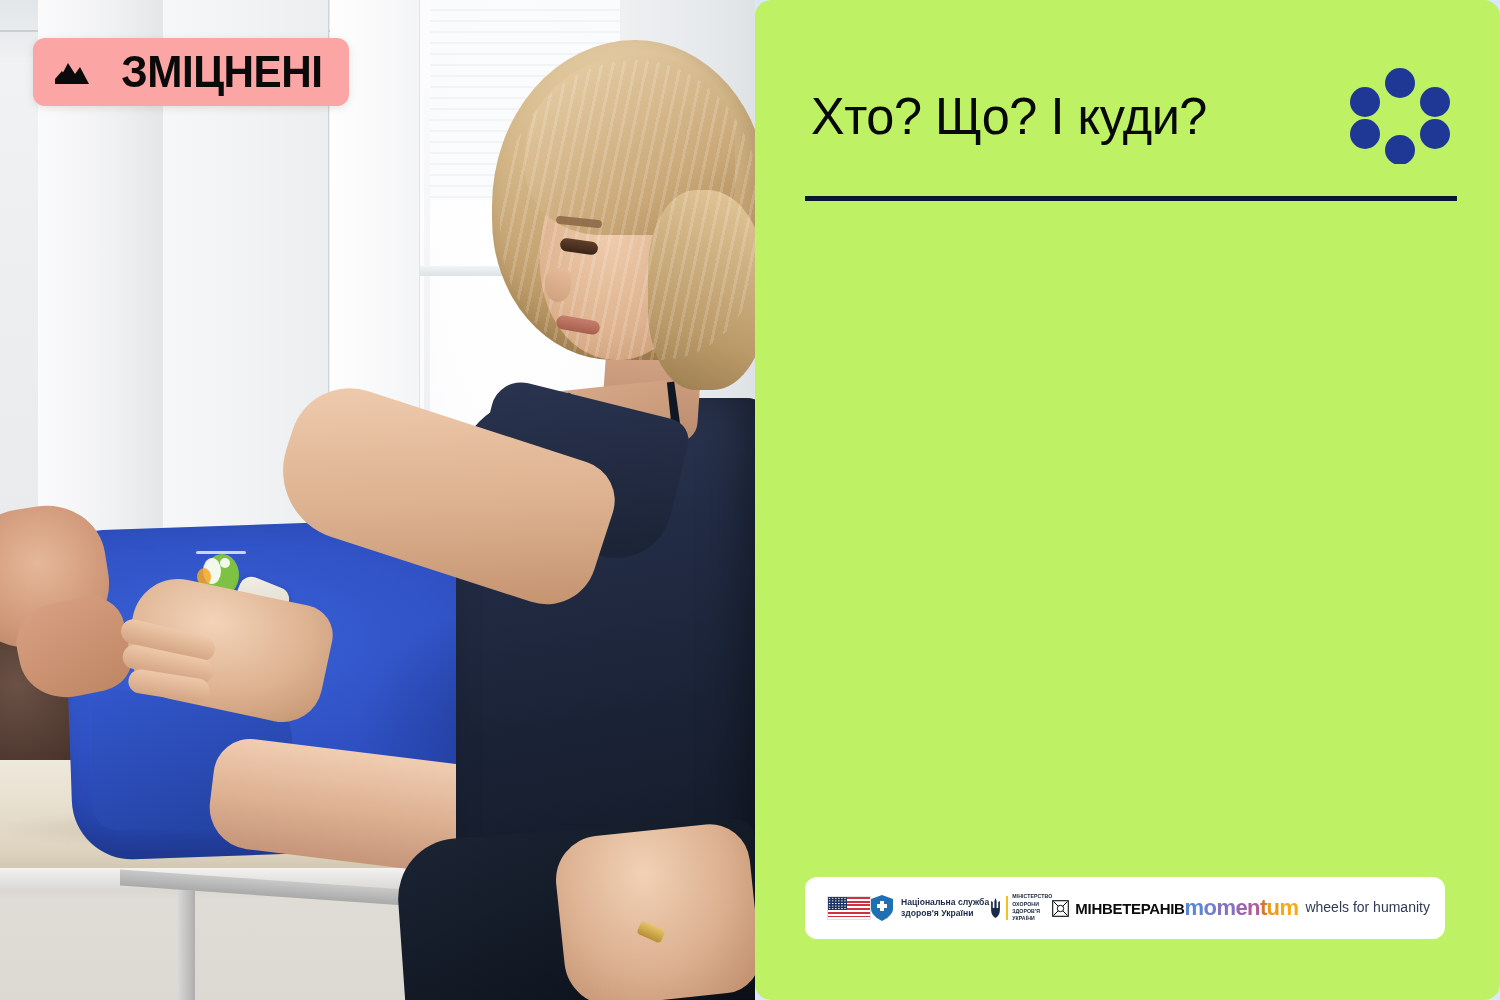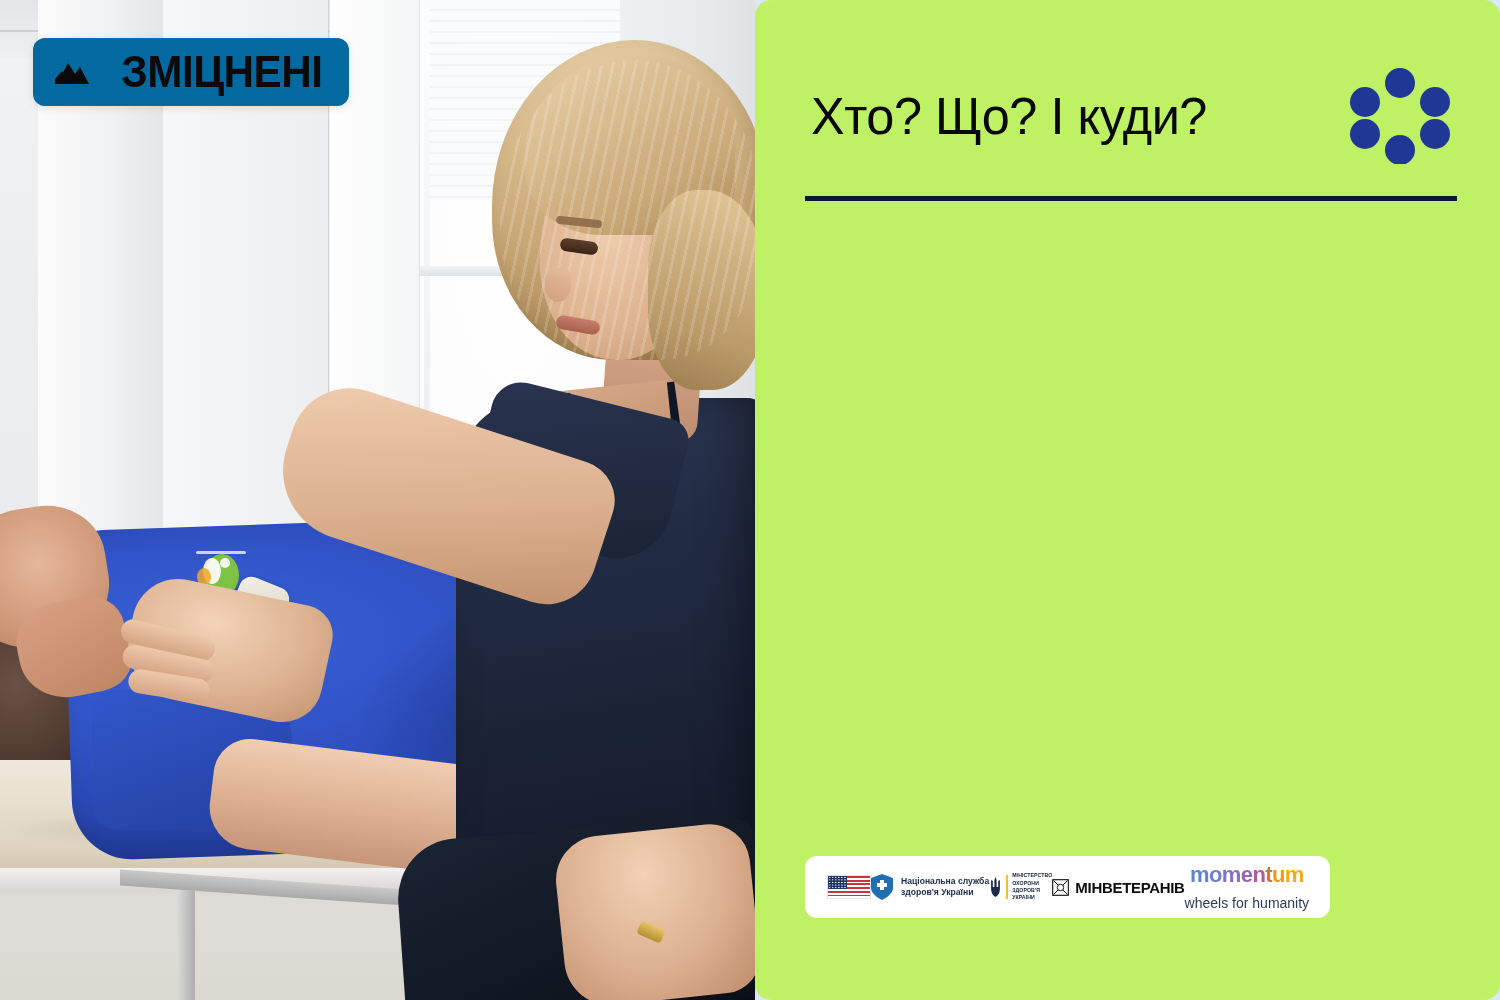--- a/index.html
+++ b/index.html
@@ -305,21 +305,21 @@
   .bag-stripe {
     position:absolute; left:452px; top:706px; width:250px; height:9px;
     background:#cfd2cf; transform:rotate(-5deg); border-radius:4px; opacity:.85;
   }
   .bag-stripe.s2 { top:736px; }
 
   
   .logo-badge {
     position:absolute; left:33px; top:38px;
     height:68px; padding:0 22px;
-    background:#0369a1;
+    background:#fca5a5;
     border-radius:12px;
     display:flex; align-items:center; gap:10px;
     box-shadow:0 2px 8px rgba(0,0,0,.10);
     z-index:20;
   }
   .logo-mark { width:52px; height:30px; flex:0 0 auto; }
   .logo-word {
     font-family:"Liberation Sans","DejaVu Sans",sans-serif;
     font-size:44px; font-weight:700; letter-spacing:-0.5px;
     color:#0a0a0a; line-height:1; white-space:nowrap;
@@ -350,21 +350,21 @@
   }
   .headline {
     position:absolute; left:44px; top:612px; right:30px;
     font-size:94px; font-weight:400; color:#060606;
     line-height:1.02; letter-spacing:-1.5px;
   }
   .headline .l2 { display:block; }
 
   
   .partners {
-    position:absolute; left:50px; top:856px; width:525px; height:62px;
+    position:absolute; left:50px; top:877px; width:640px; height:62px;
     background:#ffffff; border-radius:12px;
     display:flex; align-items:center; justify-content:space-between;
     padding:0 22px;
   }
   .partner { display:flex; align-items:center; gap:7px; }
 
   
   .flag { width:44px; height:24px; position:relative; overflow:hidden; border:.5px solid #e3e3e3; }
   .flag .stripes { position:absolute; inset:0;
     background:repeating-linear-gradient(180deg,#cf3142 0 1.85px,#ffffff 1.85px 3.7px); }
@@ -383,21 +383,21 @@
   .trident { width:13px; height:20px; }
   .moz-bar { width:2px; height:24px; background:#f2c21a; }
   .moz-txt { font-size:5.2px; line-height:1.42; color:#13203a; font-weight:700; letter-spacing:.1px; white-space:nowrap; }
 
   
   .mv { display:flex; align-items:center; gap:6px;text-align:right; }
   .mv-emblem { width:17px; height:17px; }
   .mv-txt { font-size:15px; font-weight:700; color:#0c0c0c; letter-spacing:-0.3px; white-space:nowrap; }
 
   
-  .mom { display:flex; flex-direction:column; align-items:center; line-height:1; }
+  .mom { display:flex; flex-direction:row; align-items:flex-start; line-height:1; }
   .mom-word { font-size:22px; font-weight:700; letter-spacing:-.6px; white-space:nowrap; }
   .mom-word span:nth-child(1){color:#5b84d6}
   .mom-word span:nth-child(2){color:#6f7fcf}
   .mom-word span:nth-child(3){color:#8470c4}
   .mom-word span:nth-child(4){color:#9a63b4}
   .mom-word span:nth-child(5){color:#b15aa0}
   .mom-word span:nth-child(6){color:#d4782f}
   .mom-word span:nth-child(7){color:#ef9a17}
   .mom-word span:nth-child(8){color:#f5ab12}
   .mom-tag { font-size:14px; color:#2f3a57; margin-top:3px; white-space:nowrap; }

